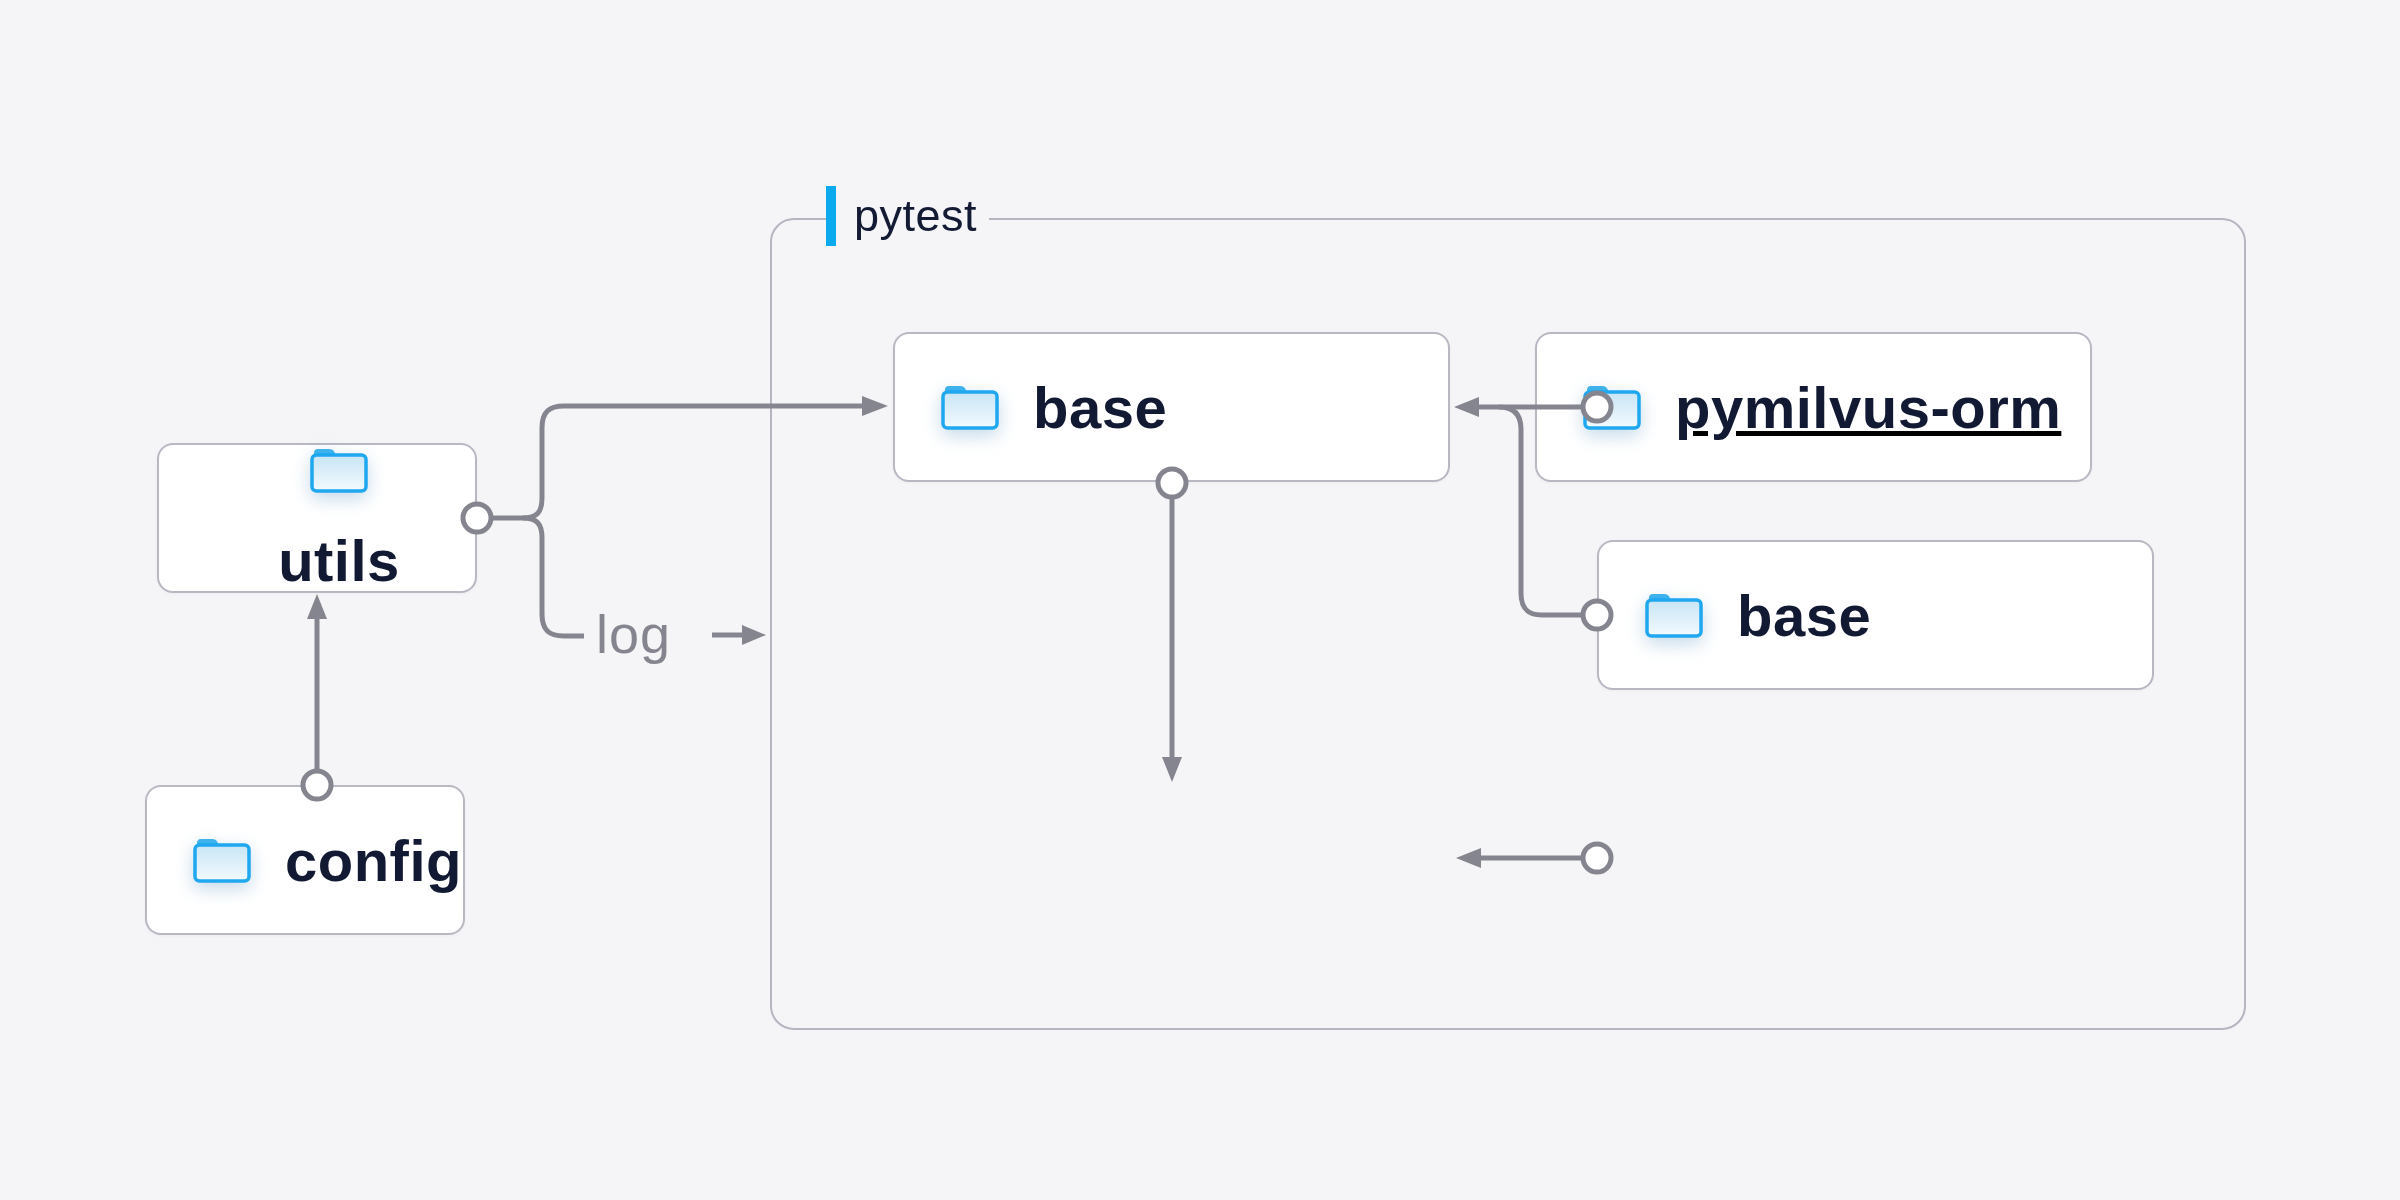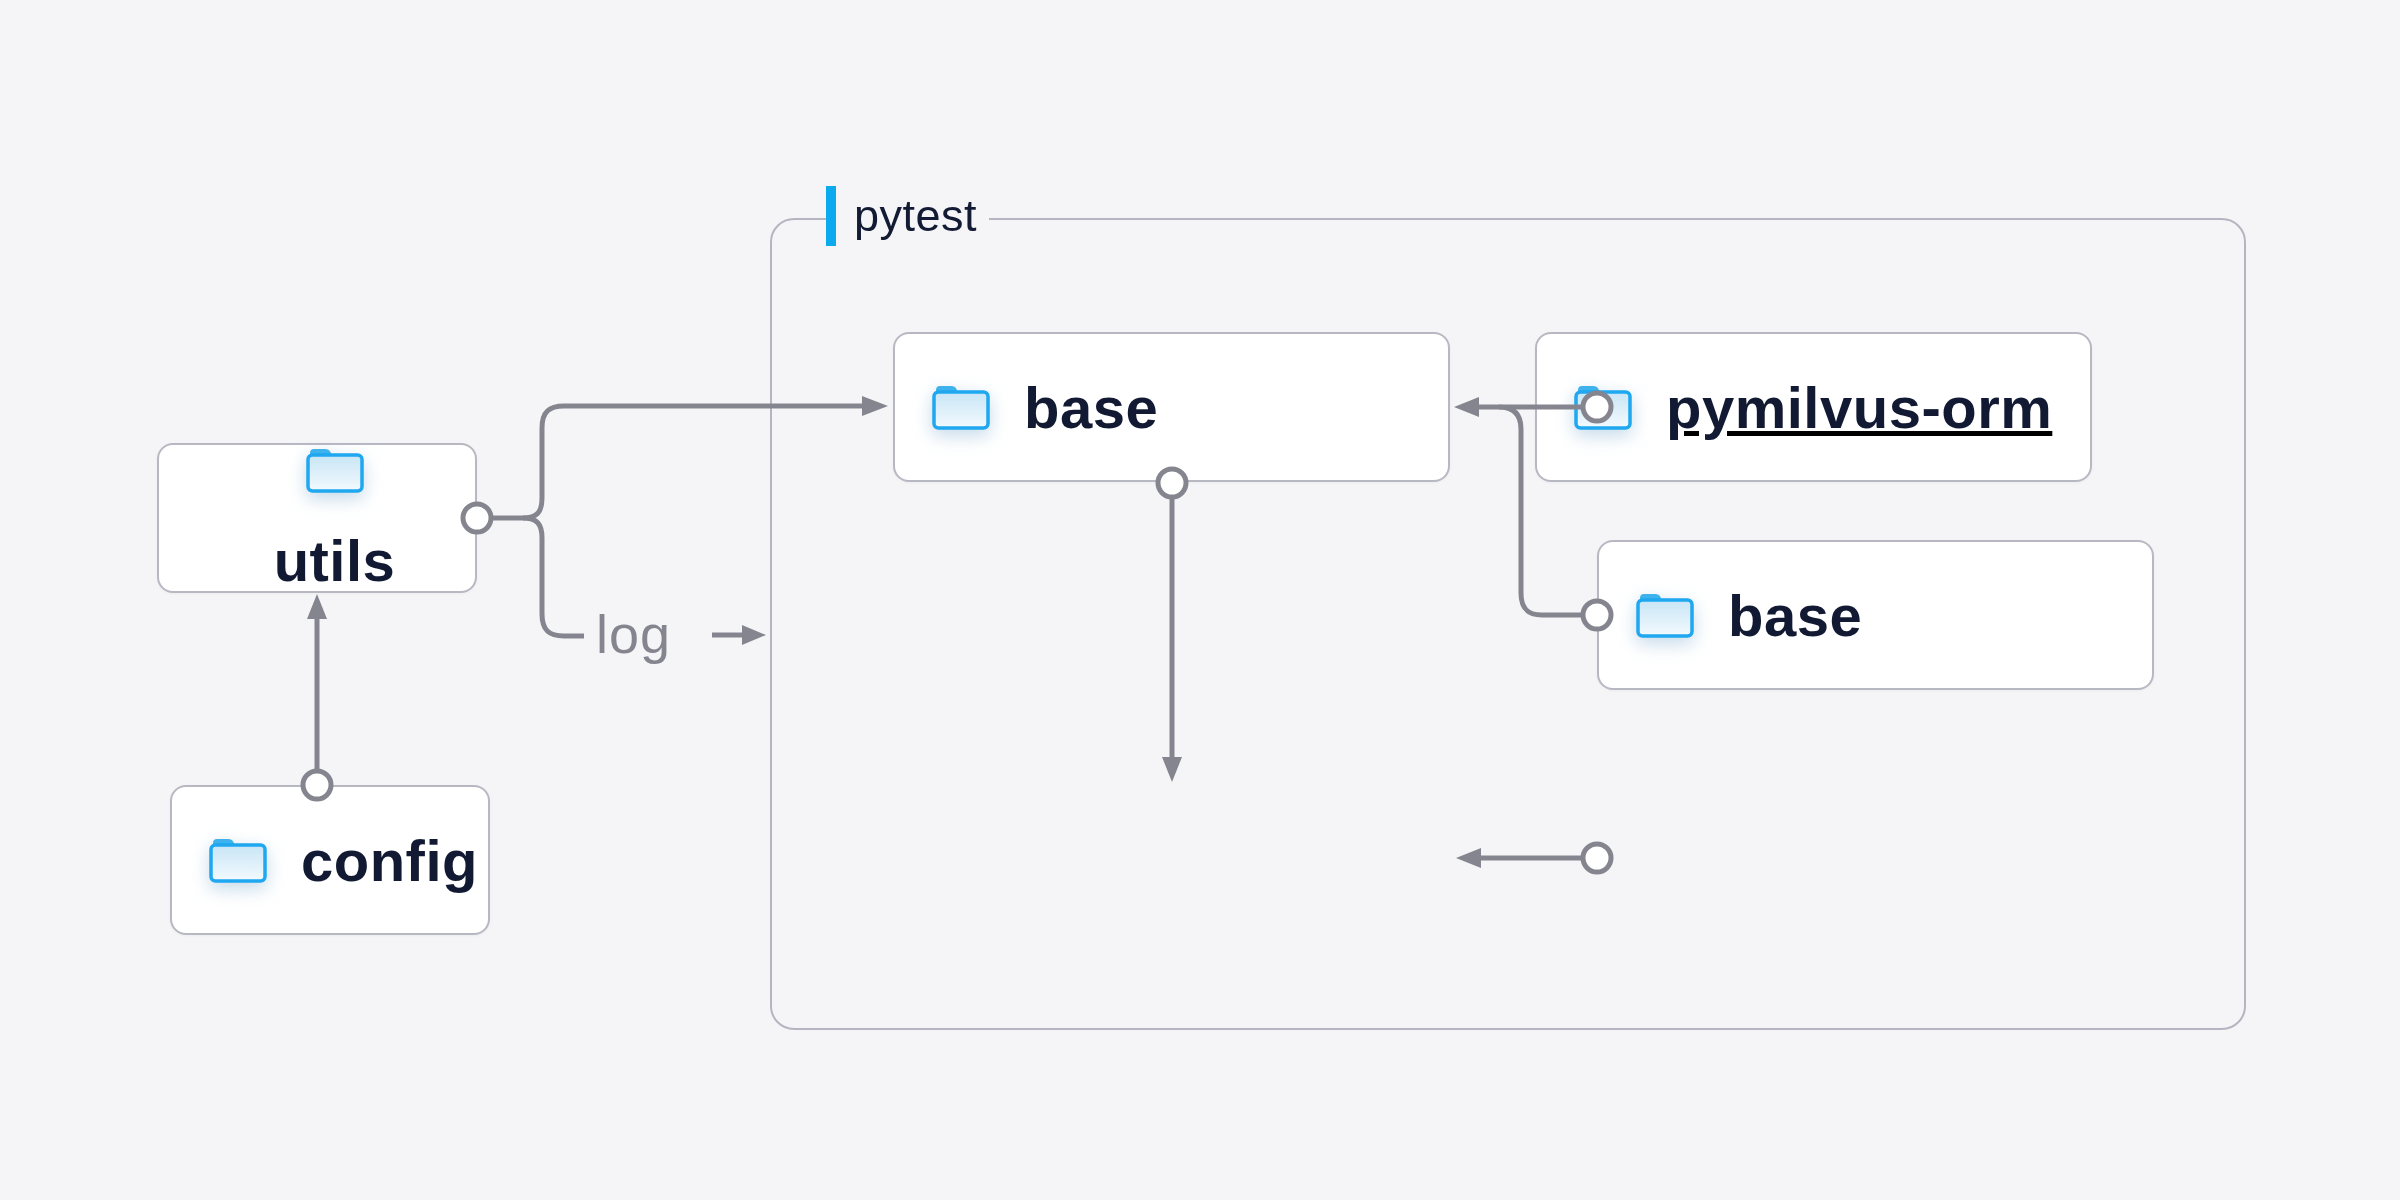--- a/index.html
+++ b/index.html
@@ -27,30 +27,30 @@
     display:inline-block;margin-right:18px;flex:0 0 auto;
   }
   .group-label-text{
     font-size:45px;font-weight:400;color:#131b34;letter-spacing:.5px;
   }
 
   
   .node{
     position:absolute;width:557px;height:150px;box-sizing:border-box;
     background:#ffffff;border:2.5px solid #b8b8c3;border-radius:16px;
-    display:flex;align-items:center;gap:32px;padding-left:35px;
+    display:flex;align-items:center;gap:32px;padding-left:44px;
     box-shadow:0 1px 3px rgba(30,40,70,.04);
   }
   .node.small{width:320px;}
   .node-label{
     font-size:58px;font-weight:700;color:#121a33;letter-spacing:.5px;
     white-space:nowrap;
   }
   #node-utils    {left:157px; top:443px;flex-direction:column;}
-  #node-config   {left:170px; top:785px;}
+  #node-config   {left:145px; top:785px;}
   #node-base     {left:893px; top:332px;}
   #node-testcases{left:893px; top:783px;}
   #node-pymilvus {left:1535px;top:332px;text-decoration:underline;}
   #node-check    {left:1597px;top:540px;}
   #node-common   {left:1597px;top:783px;}
 
   .folder{flex:0 0 auto;display:inline-flex;
     filter:drop-shadow(0 6px 9px rgba(90,150,195,.35));}
 
   

